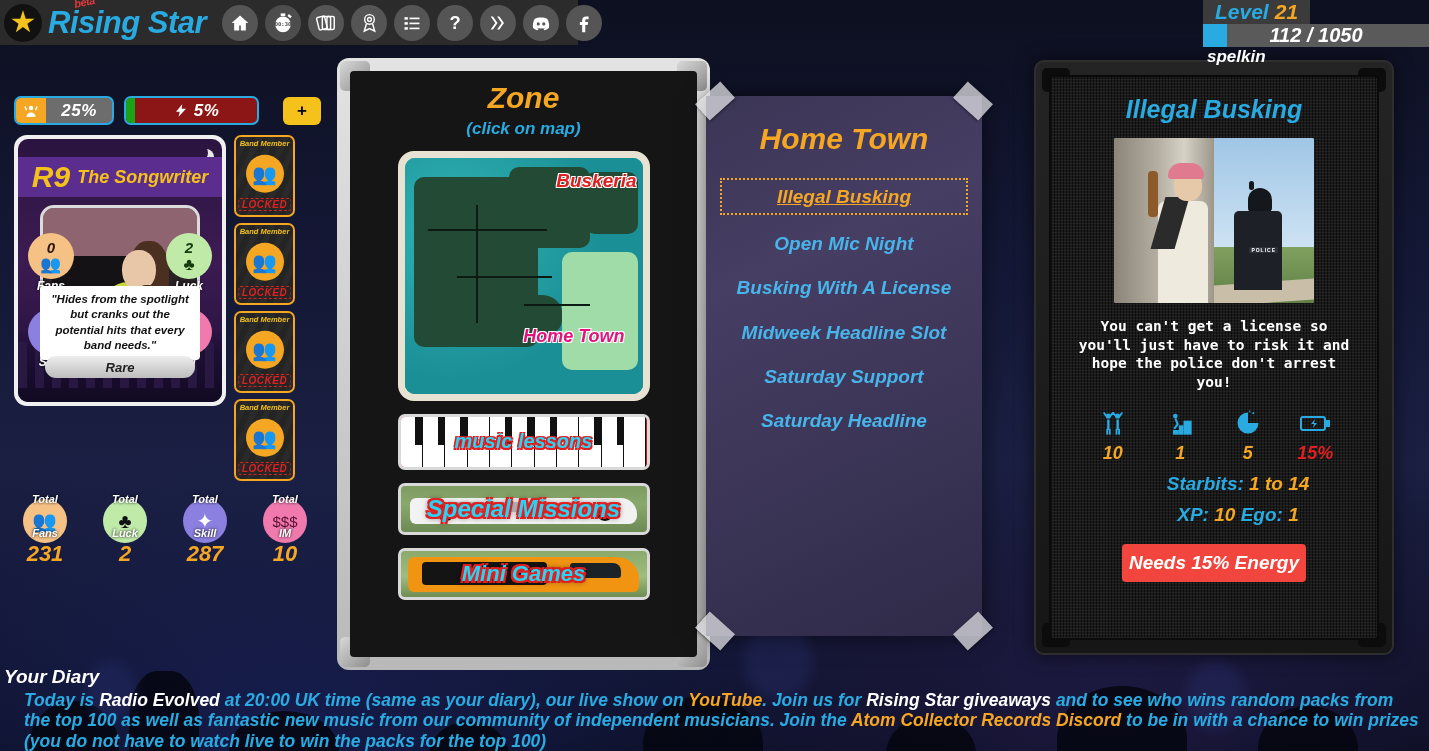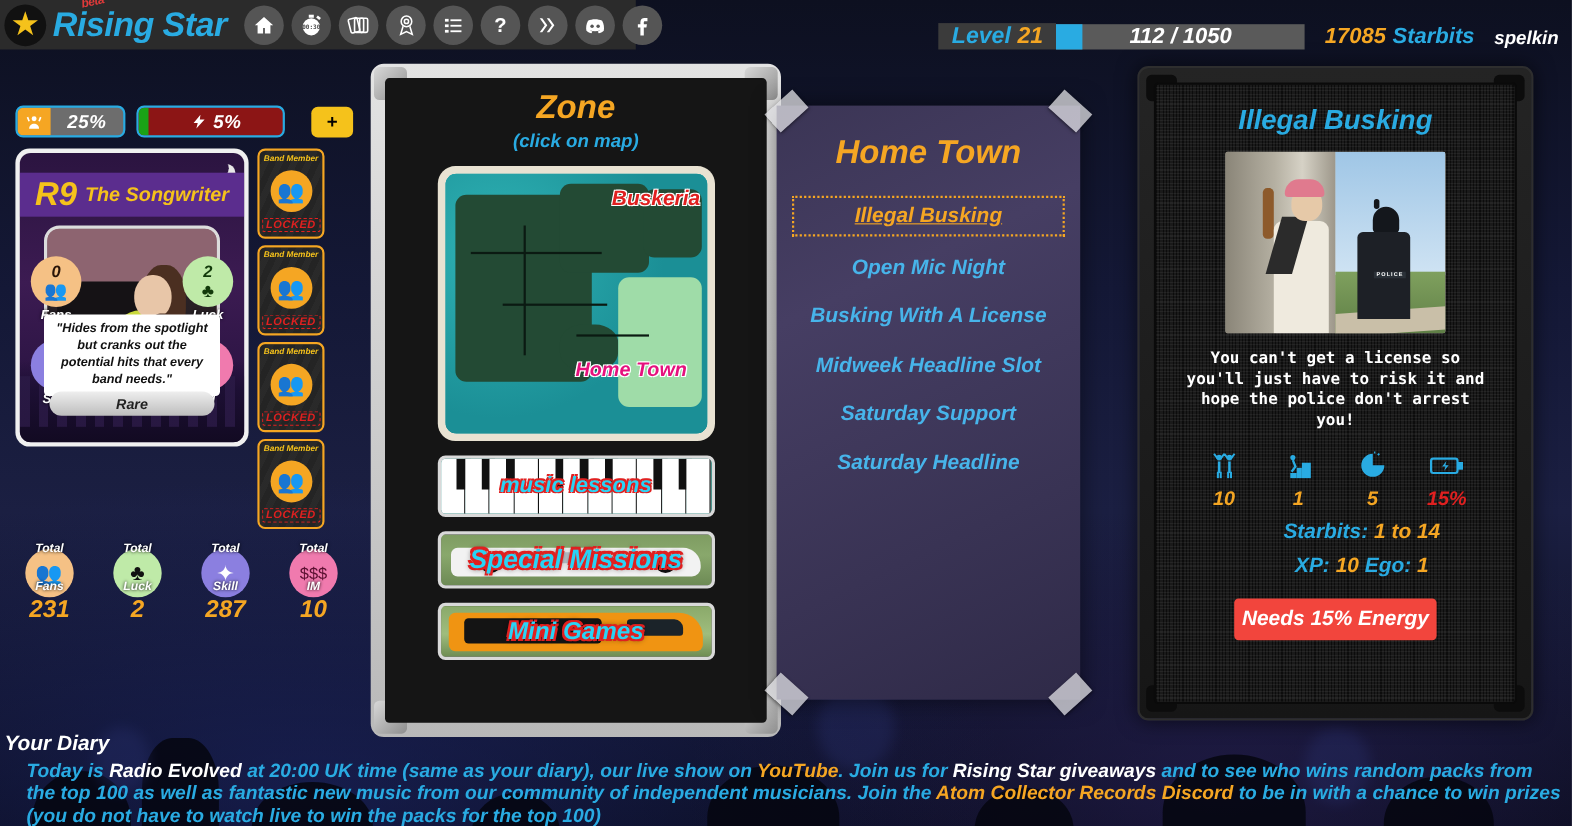--- a/index.html
+++ b/index.html
@@ -28,21 +28,21 @@
   .logo-text { position:relative; font-style:italic; font-weight:bold; font-size:31px; color:#29abe2;
                letter-spacing:-0.5px; white-space:nowrap; padding-right:6px;}
   .beta { position:absolute; top:-9px; left:26px; font-size:11px; color:#e03a3a; font-style:italic;
           font-weight:bold; transform:rotate(-12deg); }
   .navicons { display:flex; align-items:center; gap:7px; margin-left:4px; }
   .navicon { width:36px; height:36px; border-radius:50%; background:#555; display:flex;
              align-items:center; justify-content:center; cursor:pointer; flex:none; color:#fff; }
   .navicon svg { display:block; }
   .navicon.tmr { background:#4d4d4d; }
 
-  .statusbar { position:absolute; right:0; top:0; height:45px; display:flex; align-items:flex-end; }
+  .statusbar { position:absolute; right:0; top:0; height:45px; display:flex; align-items:flex-start;flex-direction:column; }
   .lvlbox { background:#3b3b3b; display:flex; align-items:center; padding:0 12px; font-size:21px;
             font-style:italic; font-weight:bold; color:#29abe2; white-space:nowrap; }
   .lvlbox b { color:#f5a623; margin-left:6px; font-style:italic; }
   .xpbar { background:#5a5a5a; width:226px; display:flex; align-items:center; justify-content:center;
            position:relative; }
   .xpfill { position:absolute; left:0; top:0; bottom:0; width:42px; background:#29abe2; }
   .xptxt { position:relative; font-size:20px; font-style:italic; font-weight:bold; color:#fff; }
   .sbits { display:flex; align-items:center; padding:0 14px 0 18px; font-size:20px; font-style:italic;
            font-weight:bold; color:#29abe2; white-space:nowrap; }
   .sbits b { color:#f5a623; margin-right:6px; font-style:italic; }
@@ -169,21 +169,21 @@
       linear-gradient(180deg,#2aa8ad,#178086); }
   .land { position:absolute; background:#234a34; border-radius:10px; }
   .land2 { position:absolute; background:#9fdca8; border-radius:10px; }
   .road { position:absolute; background:#0b1a12; height:2px; }
   .maplabel { position:absolute; font-weight:bold; font-style:italic; text-shadow:-1px -1px 0 #fff,1px -1px 0 #fff,-1px 1px 0 #fff,1px 1px 0 #fff; }
   .lbl-busk { right:6px; top:12px; font-size:19px; color:#e02020; }
   .lbl-home { right:18px; bottom:48px; font-size:18px; color:#e5117d; text-align:center; line-height:1.05; }
 
   .zbtn { margin:13px auto 0; width:252px; border-radius:7px; cursor:pointer; position:relative;
           overflow:hidden; border:3px solid #d9d9d9; }
-  .piano-btn { height:56px; background:#0f766e; }
+  .piano-btn { height:56px; background:#b91c1c; }
   .pkeys { position:absolute; inset:0; display:flex; }
   .pkey { flex:1; border-right:1px solid #111; position:relative; background:#fff; }
   .pblack { position:absolute; top:0; width:58%; height:55%; background:#111; left:70%; }
   .ptext { position:absolute; inset:0; display:flex; align-items:center; justify-content:space-around;
            font-size:20px; font-weight:bold; font-style:italic; color:#29d3f5;
            text-shadow:-1.5px -1.5px 0 #e02020,1.5px -1.5px 0 #e02020,-1.5px 1.5px 0 #e02020,1.5px 1.5px 0 #e02020;
            padding-bottom:2px; }
   .sm-btn { height:52px; background:linear-gradient(180deg,#7e9c62 0%,#89a86c 40%,#6d8a55 100%); }
   .limo { position:absolute; left:4%; top:26%; width:92%; height:56%; background:#f2f2f2;
           border-radius:6px 16px 8px 6px; }
@@ -371,24 +371,20 @@
 
   <div class="statusbar">
     <div class="lvlbox">
       <span>Level</span>
       <b>21</b>
     </div>
     <div class="xpbar">
       <div class="xpfill" style="width: 10.7%;"></div>
       <span class="xptxt">112 / 1050</span>
     </div>
-    <div class="sbits">
-      <b>17085</b>
-      <span>Starbits</span>
-    </div>
     <div class="uname">spelkin</div>
   </div>
 </div>
 
 <div class="leftcol">
 
   <div class="meters">
     <div class="meter fans">
       <div class="cap">
         <svg width="20" height="18" viewBox="0 0 24 24" fill="#fff">

